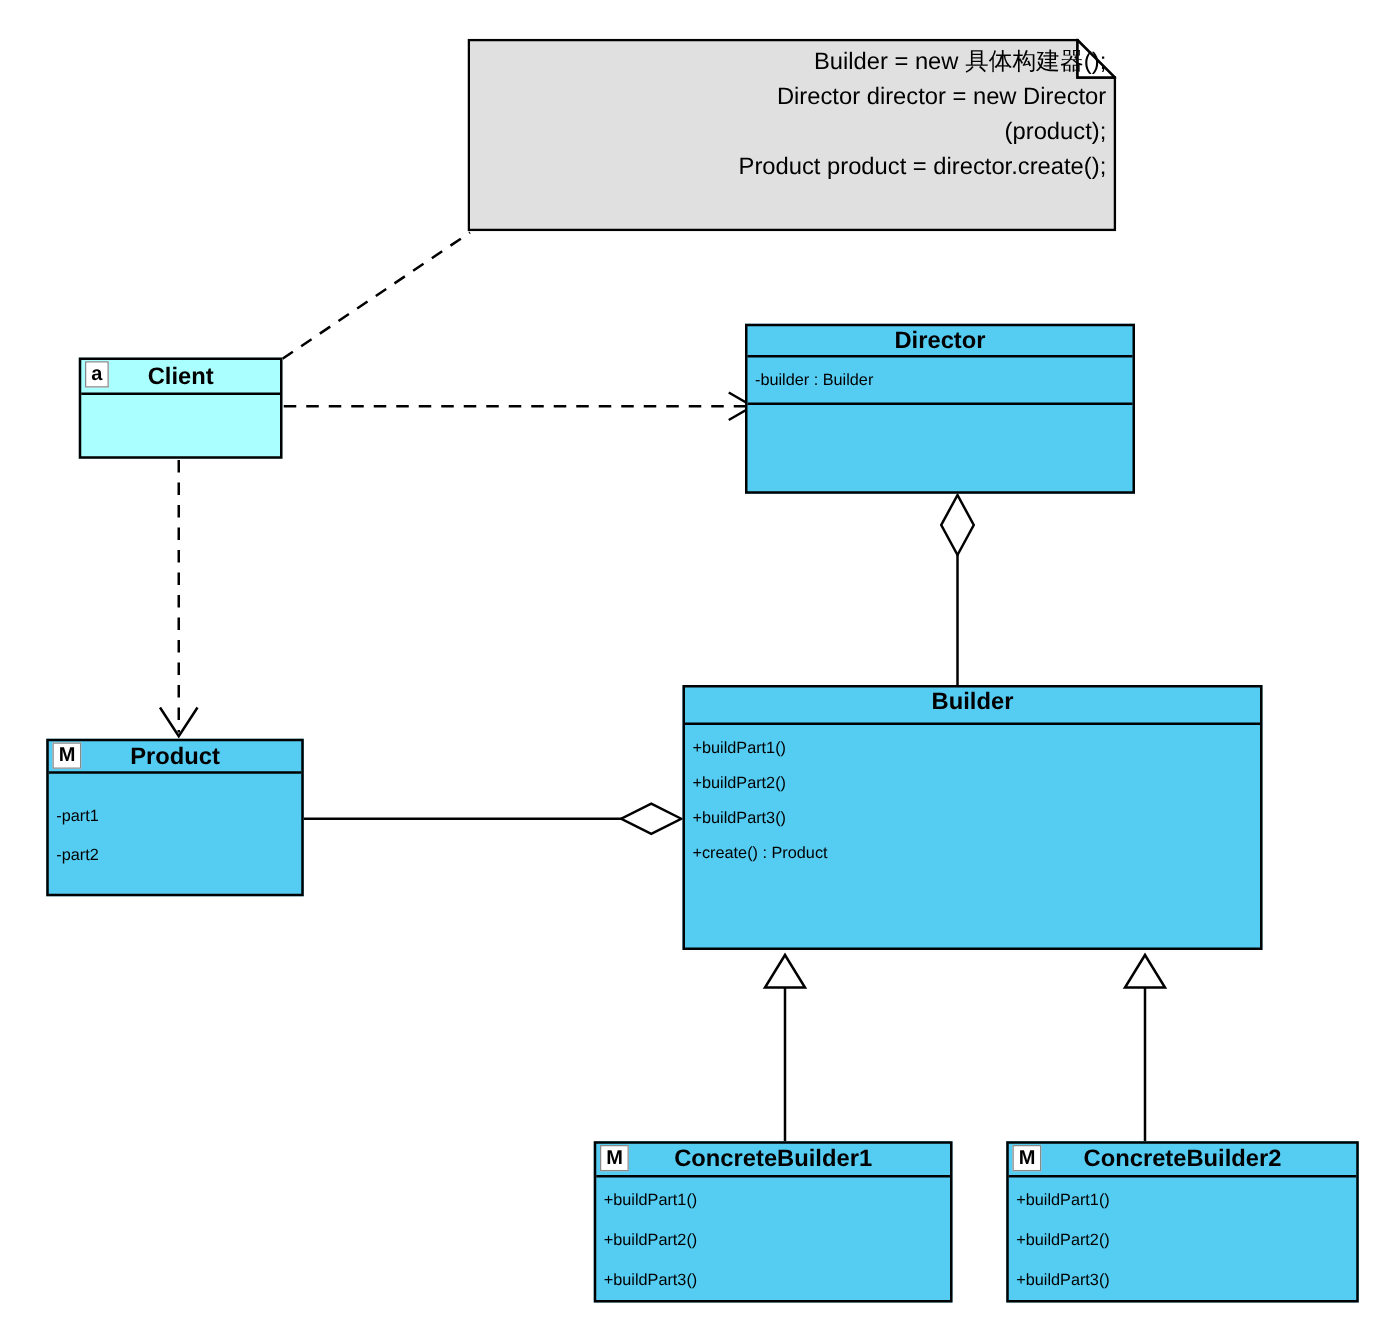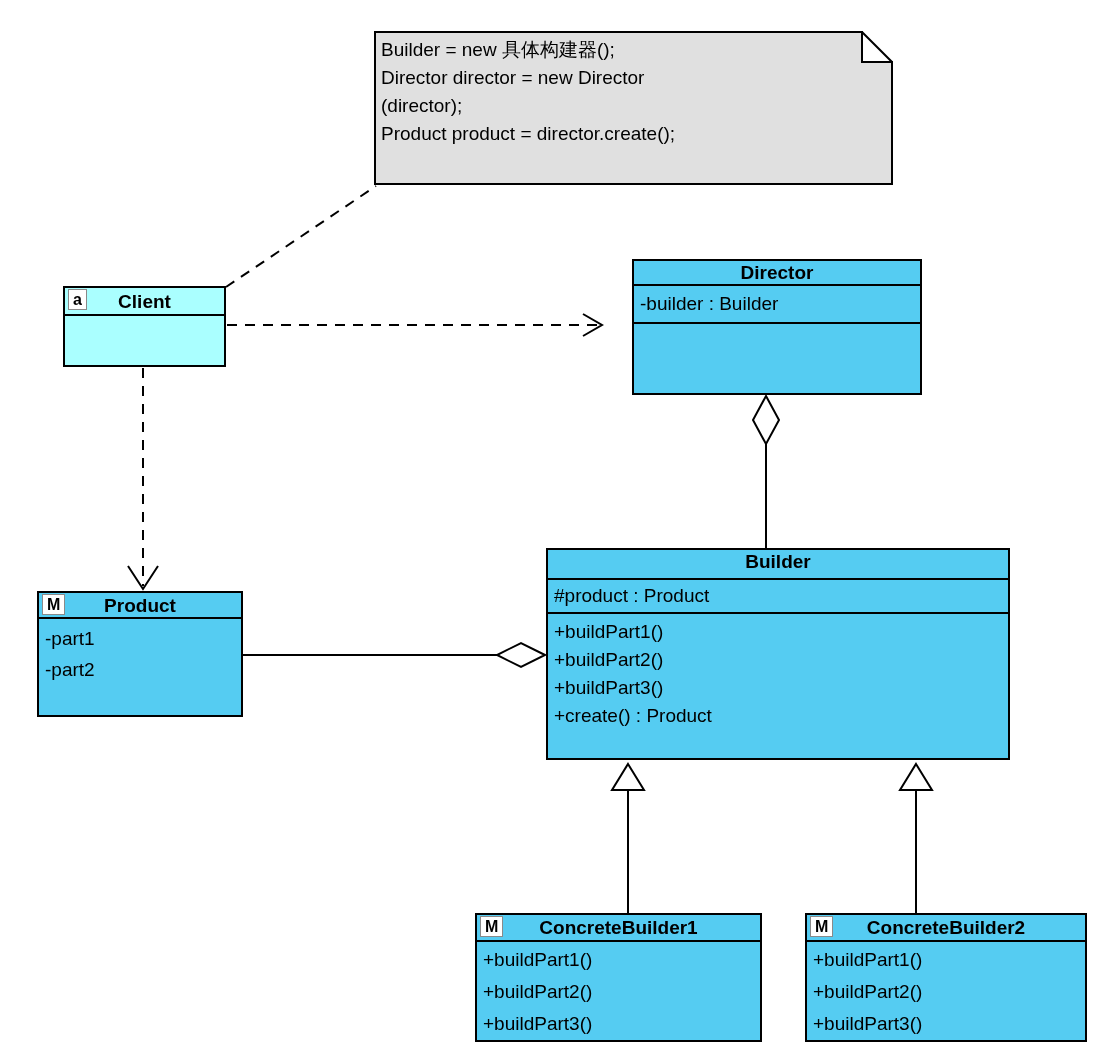--- a/index.html
+++ b/index.html
@@ -20,28 +20,28 @@
     border:2px solid var(--border);background:var(--class-fill);
     color:#000;
   }
   .uml-class.client{background:var(--client-fill);}
   .cls-title{
     position:relative;font-weight:bold;font-size:19px;text-align:center;
     border-bottom:2px solid var(--border);box-sizing:border-box;
   }
   .compartment{box-sizing:border-box;}
   .compartment.sep{border-bottom:2px solid var(--border);}
-  .member{font-size:19px;padding-left:6px;white-space:nowrap;}
+  .member{font-size:13px;padding-left:6px;white-space:nowrap;}
   .badge{
     position:absolute;left:3px;top:1px;
     background:#fff;border:1px solid #8a8a8a;color:#000;
     font-weight:bold;font-size:16px;line-height:19px;padding:0 4px;
   }
   .note{
-    position:absolute;left:374px;top:31px;width:519px;height:154px;z-index:2;
+    position:absolute;left:374px;top:31px;width:519px;height:154px;z-index:2;text-align:right;
   }
   .note-bg{position:absolute;left:0;top:0;}
   .note-text{
     position:absolute;left:0;top:0;width:100%;height:100%;
     box-sizing:border-box;padding:5px 8px 0 7px;
   }
   .note-line{font-size:19px;line-height:28px;color:#000;white-space:nowrap;}
 </style>
 </head>
 <body>
@@ -86,59 +86,56 @@
   </svg>
 
   <div class="note">
     <svg class="note-bg" width="519" height="154" viewBox="0 0 519 154">
       <polygon points="1,1 488,1 488,31 518,31 518,153 1,153" style="fill:var(--note-fill)" stroke="#000" stroke-width="2"></polygon>
       <polygon points="488,1 518,31 488,31" fill="#fff" stroke="#000" stroke-width="2"></polygon>
     </svg>
     <div class="note-text">
       <div class="note-line">Builder = new 具体构建器();</div>
       <div class="note-line">Director director = new Director</div>
-      <div class="note-line">(director);</div>
+      <div class="note-line">(product);</div>
       <div class="note-line">Product product = director.create();</div>
     </div>
   </div>
 
   <div class="uml-class client" style="left:63px;top:286px;width:163px;height:81px">
     <div class="cls-title" style="height:28px;line-height:27px">
       <span class="badge">a</span>
       <span>Client</span>
     </div>
     <div class="compartment" style="height:49px"></div>
   </div>
 
-  <div class="uml-class" style="left:632px;top:259px;width:290px;height:136px">
+  <div class="uml-class" style="left:596px;top:259px;width:312px;height:136px">
     <div class="cls-title" style="height:25px;line-height:23px">
       <span>Director</span>
     </div>
     <div class="compartment sep" style="height:38px">
       <div class="member" style="line-height:35px">-builder : Builder</div>
     </div>
   </div>
 
   <div class="uml-class" style="left:37px;top:591px;width:206px;height:126px">
     <div class="cls-title" style="height:26px;line-height:25px">
       <span class="badge">M</span>
       <span>Product</span>
     </div>
-    <div class="compartment" style="padding-top:4px">
+    <div class="compartment" style="padding-top:18px">
       <div class="member" style="line-height:31px">-part1</div>
       <div class="member" style="line-height:31px">-part2</div>
     </div>
   </div>
 
   <div class="uml-class" style="left:546px;top:548px;width:464px;height:212px">
     <div class="cls-title" style="height:30px;line-height:23px">
       <span>Builder</span>
-    </div>
-    <div class="compartment sep" style="height:34px">
-      <div class="member" style="line-height:31px">#product : Product</div>
     </div>
     <div class="compartment" style="padding-top:4px">
       <div class="member" style="line-height:28px">+buildPart1()</div>
       <div class="member" style="line-height:28px">+buildPart2()</div>
       <div class="member" style="line-height:28px">+buildPart3()</div>
       <div class="member" style="line-height:28px">+create() : Product</div>
     </div>
   </div>
 
   <div class="uml-class" style="left:475px;top:913px;width:287px;height:129px">

